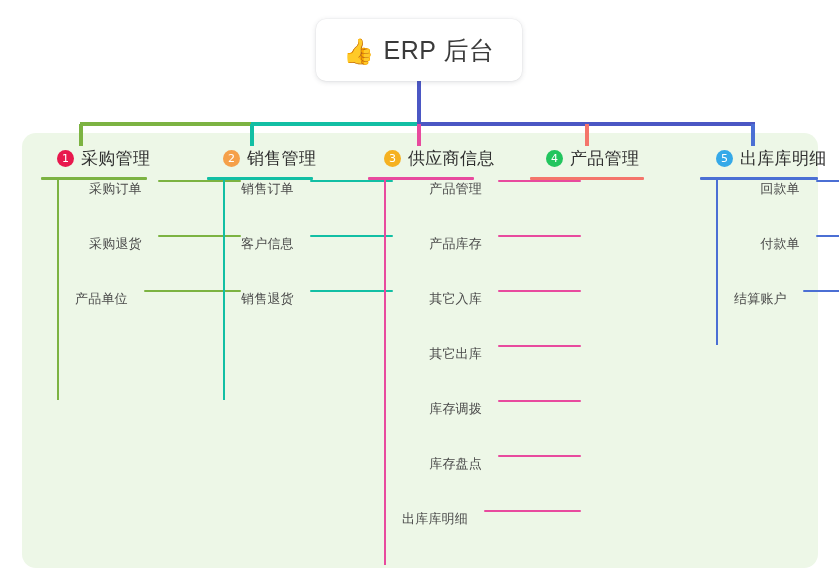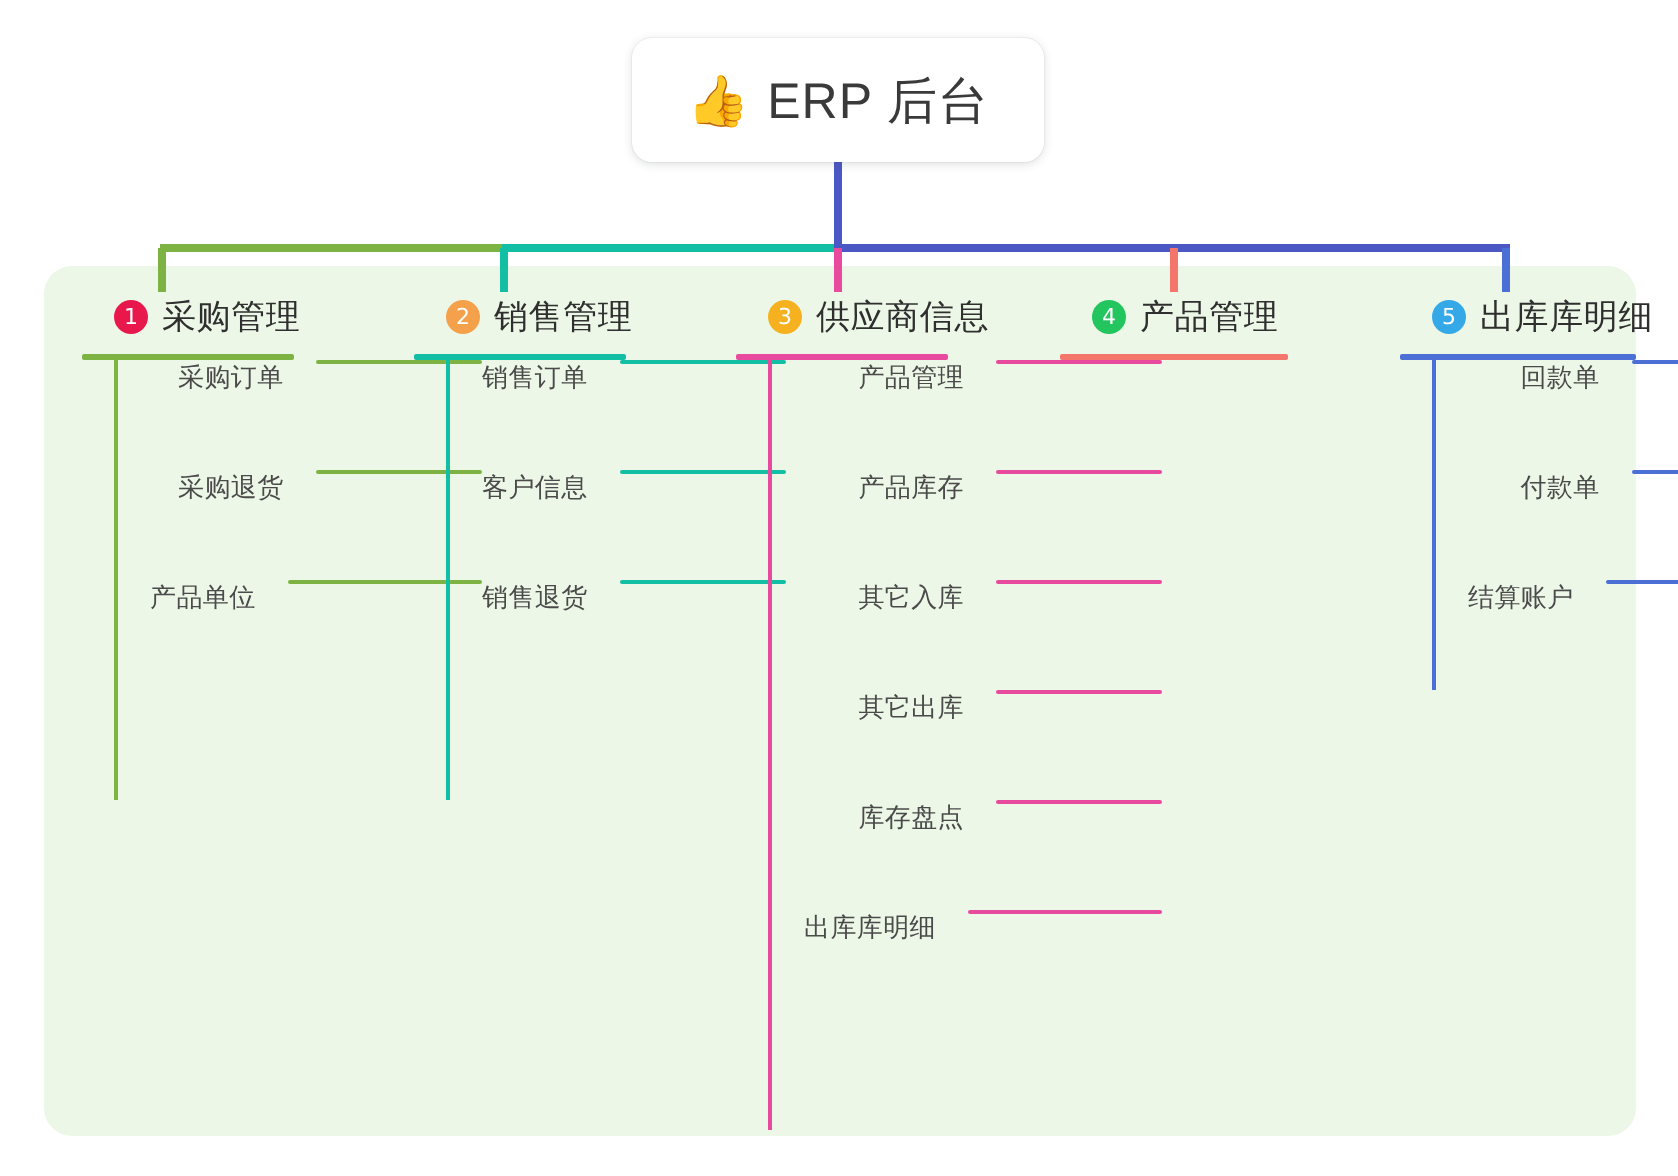--- a/index.html
+++ b/index.html
@@ -230,20 +230,24 @@
           </div>
           <div class="leaf">
             <div class="leaf-label">其它入库</div>
             <div class="leaf-rule" style="background: rgb(232, 74, 158); width: 83px;"></div>
           </div>
           <div class="leaf">
             <div class="leaf-label">其它出库</div>
             <div class="leaf-rule" style="background: rgb(232, 74, 158); width: 83px;"></div>
           </div>
           <div class="leaf">
+            <div class="leaf-label">库存调拨</div>
+            <div class="leaf-rule" style="background: rgb(232, 74, 158); width: 83px;"></div>
+          </div>
+          <div class="leaf">
             <div class="leaf-label">库存盘点</div>
             <div class="leaf-rule" style="background: rgb(232, 74, 158); width: 83px;"></div>
           </div>
           <div class="leaf">
             <div class="leaf-label">出库库明细</div>
             <div class="leaf-rule" style="background: rgb(232, 74, 158); width: 97px;"></div>
           </div>
         </div>
       </div>
       <div class="column" style="left: 530px;">

